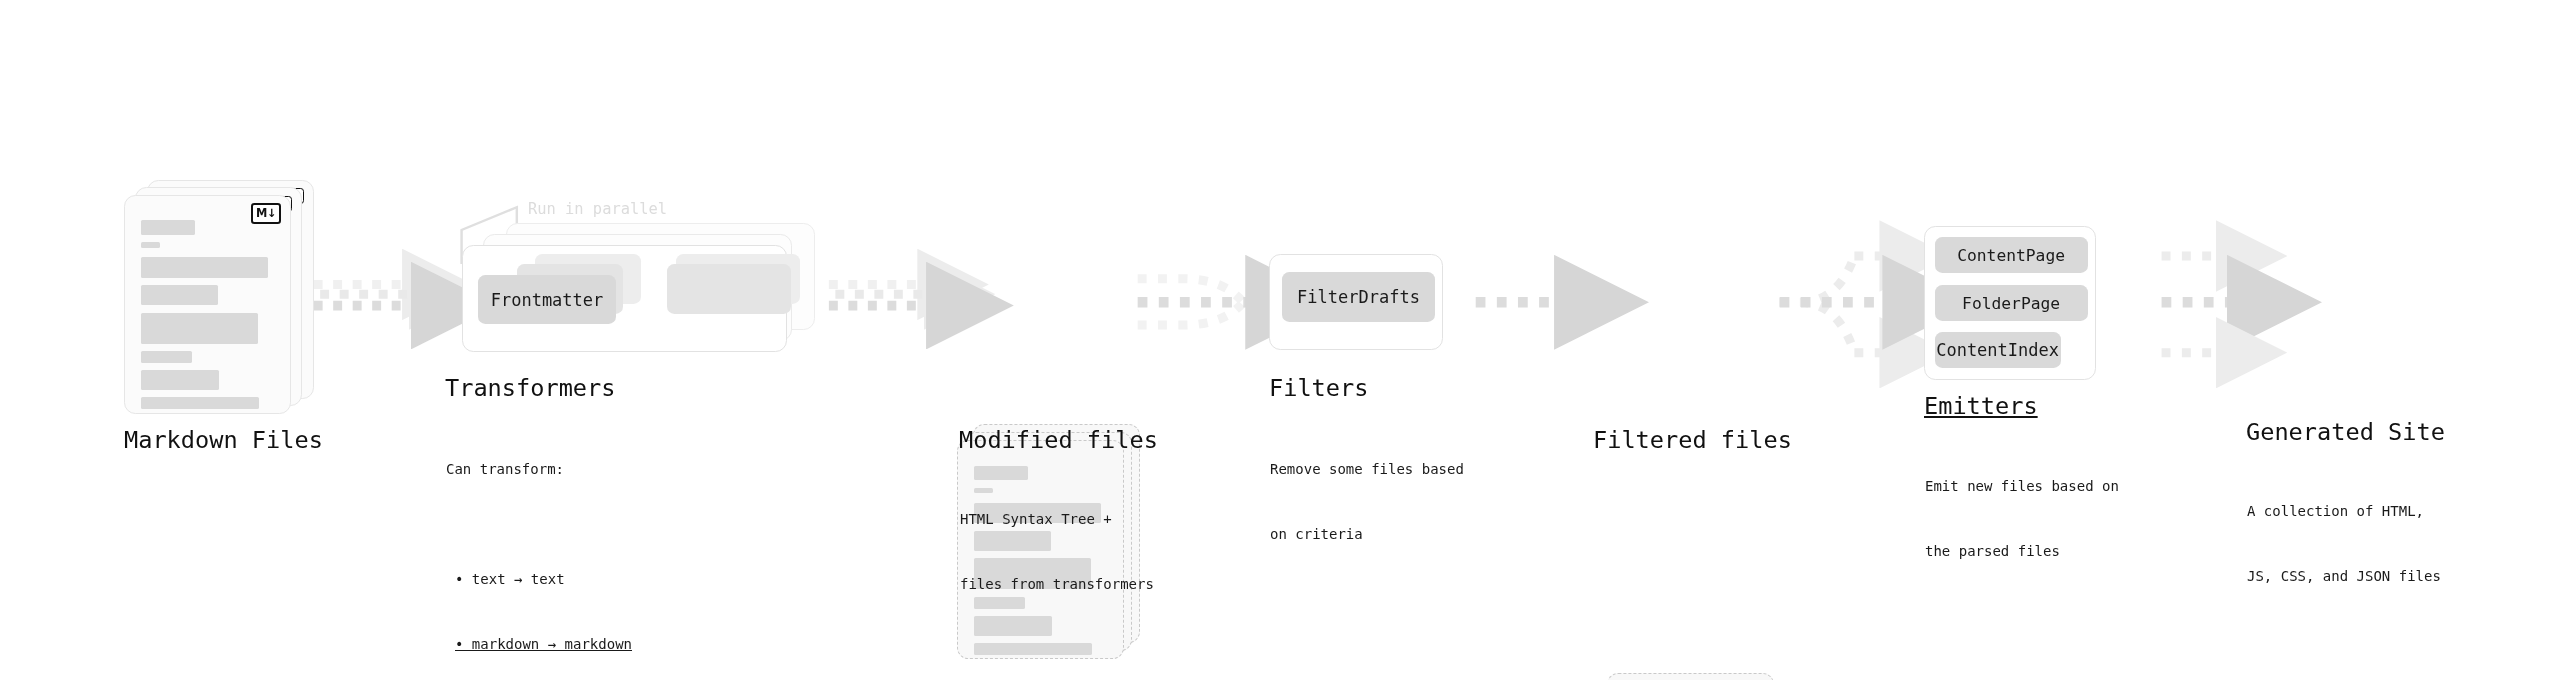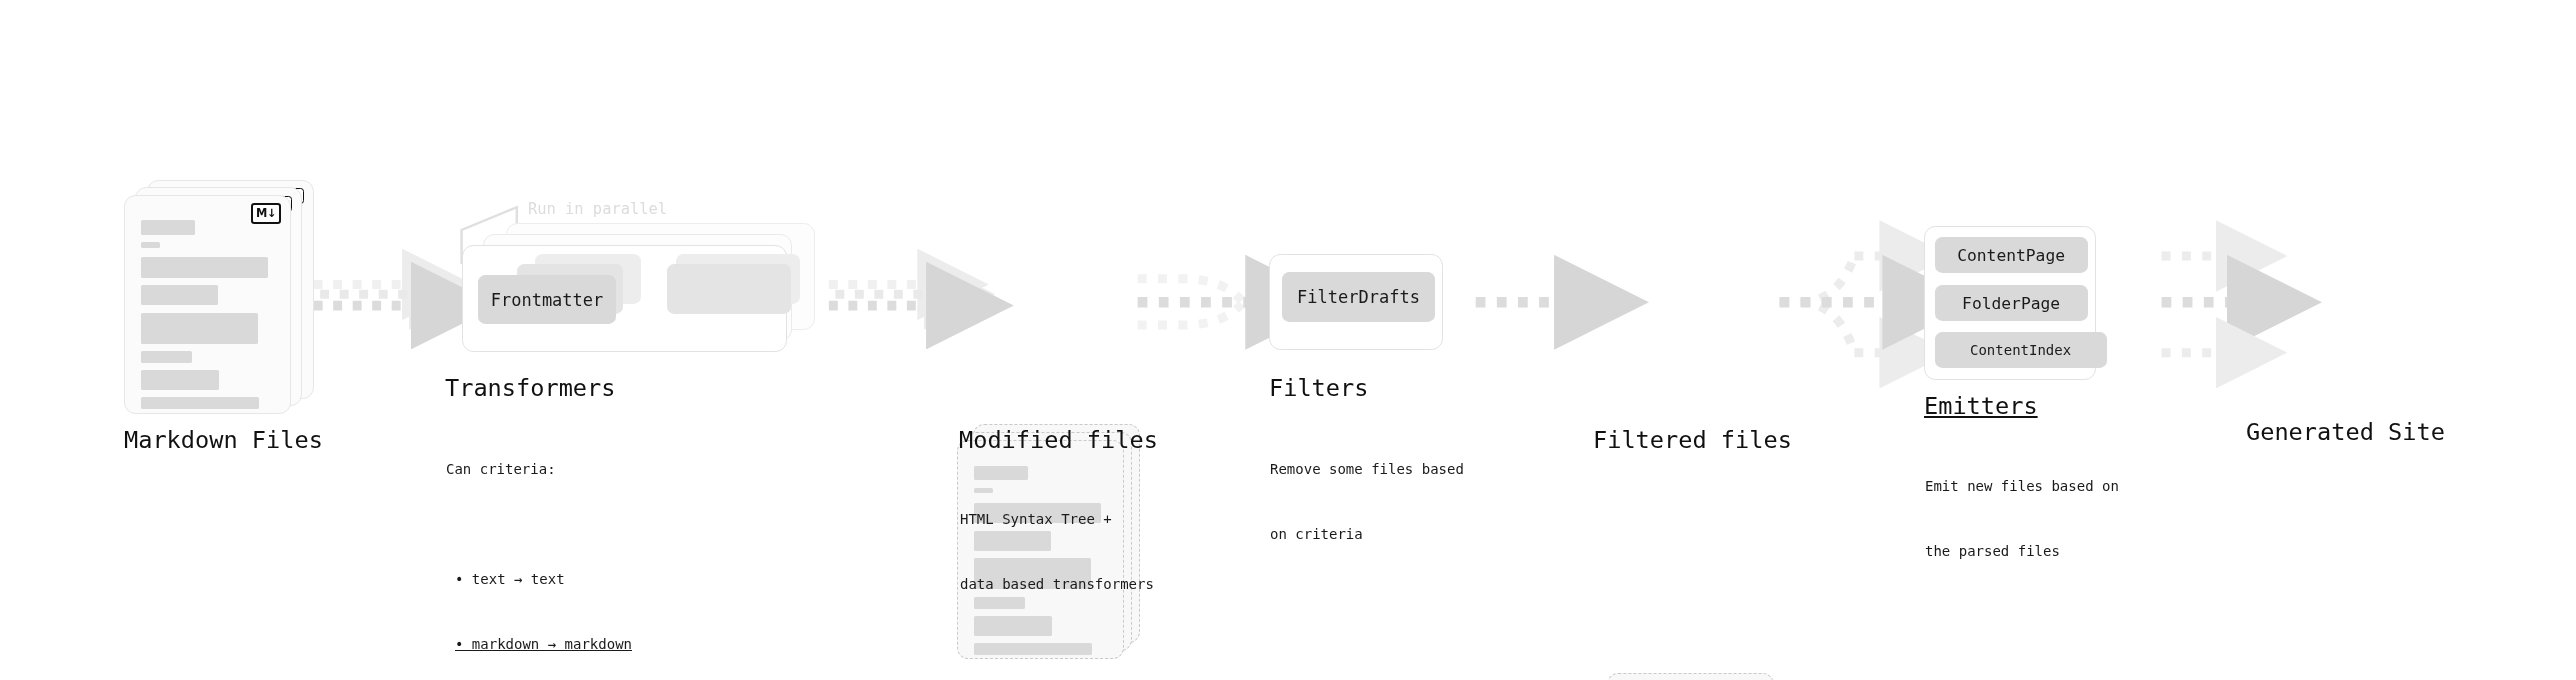--- a/index.html
+++ b/index.html
@@ -197,21 +197,21 @@
     <div class="chip" style="left:232px;top:59px;width:124px;height:50px;background:#ededed;color:transparent;">x</div>
     <div class="chip" style="left:223px;top:69px;width:124px;height:50px;background:#e4e4e4;color:transparent;">x</div>
 
     <div class="chip" style="left:34px;top:80px;width:138px;height:49px;">Frontmatter</div>
   </div>
 
   <div class="ghost-label" style="left:528px;top:200px;">Run in parallel</div>
 
   <div class="title" style="left:445px;top:374px;">Transformers</div>
   <div class="sub" style="left:446px;top:416px;">
-    <div>Can criteria:</div>
+    <div>Can transform:</div>
     <ul class="bullets" style="margin-top:1.6px;">
       <li style="padding-left:9px;">• text → text</li>
       <li style="padding-left:9px;text-decoration:underline;">• markdown → markdown</li>
       
     </ul>
   </div>
 
   <div class="node docstack" style="left:957px;top:180px;width:195px;height:244px;">
     <div class="doc dashed l3" style="left:16.3px;top:0;"></div>
     <div class="doc dashed l2" style="left:8.1px;top:8.1px;"></div>
@@ -224,21 +224,21 @@
         <div class="bar" style="width:117px;height:31px;"></div>
         <div class="bar" style="width:51px;height:12.2px;"></div>
         <div class="bar" style="width:78px;height:19.5px;"></div>
         <div class="bar" style="width:118px;height:12.2px;"></div>
       </div>
     </div>
   </div>
   <div class="title" style="left:959px;top:426px;text-align:center;">Modified files</div>
   <div class="sub" style="left:960px;top:466px;">
     <div>HTML Syntax Tree +</div>
-    <div>data based transformers</div>
+    <div>files from transformers</div>
   </div>
 
   <div class="node" style="left:1269px;top:254px;width:179px;height:98px;">
     <div class="pbox" style="left:0;top:0;width:174px;height:96px;"></div>
     <div class="chip" style="left:13px;top:18px;width:153px;height:50px;">FilterDrafts</div>
   </div>
   <div class="title" style="left:1269px;top:374px;">Filters</div>
   <div class="sub" style="left:1270px;top:416px;">
     <div>Remove some files based</div>
     <div>on criteria</div>
@@ -247,24 +247,28 @@
   <div class="node docstack" style="left:1591px;top:180px;width:195px;height:244px;">
     <div class="doc dashed l3" style="left:16.3px;top:4.9px;"></div>
 
   </div>
   <div class="title" style="left:1593px;top:426px;">Filtered files</div>
 
   <div class="node" style="left:1924px;top:226px;width:187px;height:158px;">
     <div class="pbox" style="left:0;top:0;width:172px;height:154px;"></div>
     <div class="chip" style="left:10.6px;top:11.4px;width:153px;height:36px;font-size:16.3px;">ContentPage</div>
     <div class="chip" style="left:10.6px;top:59px;width:153px;height:36px;font-size:16.3px;">FolderPage</div>
-    <div class="chip" style="left:10.6px;top:106px;width:172px;height:36px;font-size:14px;">ContentIndex</div>
+    <div class="chip" style="left:10.6px;top:106px;width:126px;height:36px;font-size:17px;">ContentIndex</div>
   </div>
   <div class="title" style="left:1924px;top:392px;text-decoration:underline;">Emitters</div>
   <div class="sub" style="left:1925px;top:433px;">
     <div>Emit new files based on</div>
     <div>the parsed files</div>
   </div>
 
   <div class="title" style="left:2246px;top:418px;">Generated Site</div>
+  <div class="sub" style="left:2247px;top:458px;">
+    <div>A collection of HTML,</div>
+    <div>JS, CSS, and JSON files</div>
+  </div>
 
 </div>
 
 
 </body></html>

